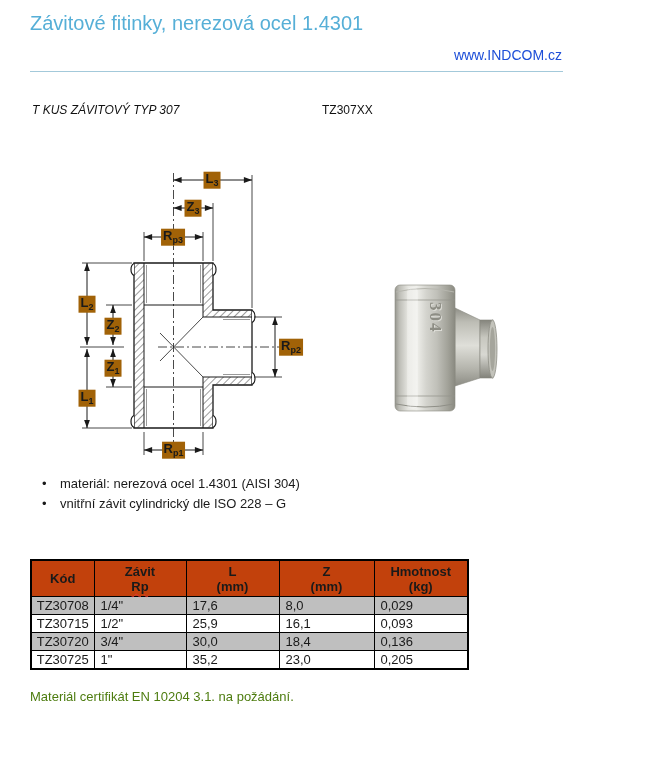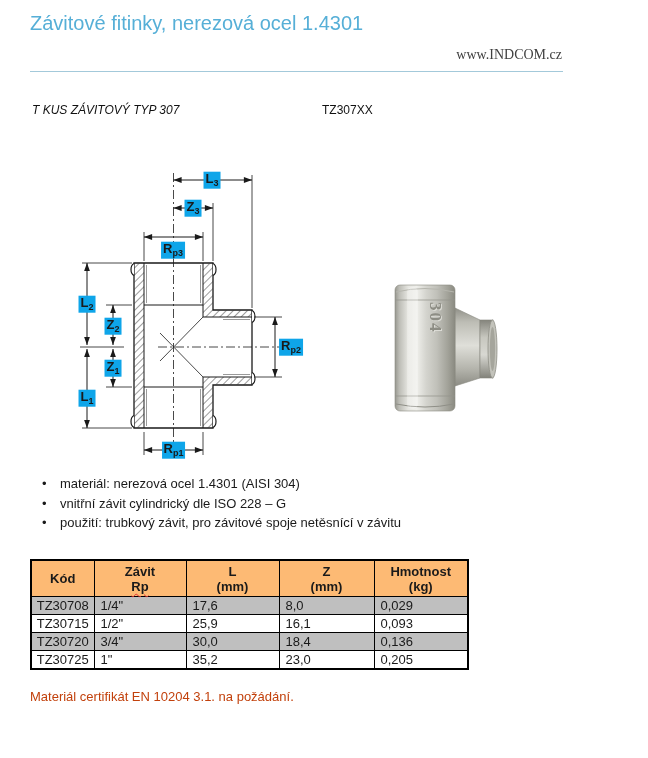--- a/index.html
+++ b/index.html
@@ -1,49 +1,49 @@
 <!DOCTYPE html>
 <html><head>
 <meta charset="utf-8">
 <style>
   html,body{margin:0;padding:0;background:#fff;}
   .page{position:relative;width:648px;height:758px;background:#ffffff;overflow:hidden;
         font-family:"Liberation Sans",sans-serif;color:#1a1a1a;}
 
   .title{position:absolute;left:30px;top:12px;font-size:20px;font-weight:400;color:#56afd7;margin:0;}
   .website{position:absolute;left:300px;top:47px;width:262px;text-align:right;
-           font-size:14px;color:#404040;text-decoration:none;font-family:Liberation Serif, serif;}
+           font-size:14px;color:#1d4ed8;text-decoration:none;}
   .rule{position:absolute;left:30px;top:71px;width:533px;height:1px;background:#a3c9da;}
 
   .product-heading{position:absolute;left:32px;top:103px;font-size:12px;color:#111;font-style:italic;}
   .product-code{position:absolute;left:322px;top:103px;font-size:12px;color:#111;}
 
   .diagram{position:absolute;left:60px;top:165px;width:290px;height:300px;}
   .diagram svg{position:absolute;left:0;top:0;}
-  .dim-label{position:absolute;transform:translate(-50%,-50%);background:#0ea5e9;
+  .dim-label{position:absolute;transform:translate(-50%,-50%);background:#a16207;
              padding:0 2px;font-size:13px;font-weight:700;color:#1a1a1a;white-space:nowrap;line-height:1;}
   .dim-label sub{font-size:9px;font-weight:700;}
 
   .photo{position:absolute;left:388px;top:250px;width:172px;height:175px;}
 
   .bullets{position:absolute;left:36px;top:474px;width:560px;margin:0;padding:0;list-style:none;}
   .bullets li{position:relative;padding-left:24px;font-size:13px;line-height:19.5px;}
   .bullets li::before{content:"\2022";position:absolute;left:6px;top:0;font-size:13px;}
 
   .spec-table{position:absolute;left:30px;top:559px;width:437px;border-collapse:collapse;
               border:2px solid #000;font-size:13px;table-layout:fixed;}
   .spec-table th,.spec-table td{border:1px solid #000;padding:0;vertical-align:middle;}
-  .spec-table th{height:35px;font-weight:700;text-align:center;line-height:15px;background:#fdba74;}
+  .spec-table th{height:35px;font-weight:700;text-align:center;line-height:15px;background:#c2410c;}
   .spec-table td{height:17px;text-align:left;padding-left:6px;margin-top:8px;}
   .spec-table td.c-kod{text-align:center;padding-left:0;}
   .spec-table tr.shaded td{background:#bfbfbf;}
   .misspelled{text-decoration-line:underline;text-decoration-style:wavy;
               text-decoration-color:#e03434;text-decoration-thickness:1px;text-underline-offset:2px;}
 
-  .footer-note{position:absolute;left:30px;top:689px;font-size:13px;color:#c2410c;}
+  .footer-note{position:absolute;left:30px;top:689px;font-size:13px;color:#4d7c0f;}
 
   
   .ol{fill:#ffffff;stroke:#1a1a1a;stroke-width:1.3;}
   .edge{fill:none;stroke:#1a1a1a;stroke-width:1;}
   .thin{fill:none;stroke:#1a1a1a;stroke-width:0.8;}
   .crest{fill:none;stroke:#555;stroke-width:0.6;}
   .dim{fill:none;stroke:#1a1a1a;stroke-width:1;marker-start:url(#arr);marker-end:url(#arr);}
   .cl{fill:none;stroke:#1a1a1a;stroke-width:0.8;stroke-dasharray:9 3 2 3;}
   .bump{fill:#fff;stroke:#1a1a1a;stroke-width:1.2;}
 </style>
@@ -135,21 +135,21 @@
         <path class="dim" d="M27,184 V263"></path>
         <path class="dim" d="M53,140 V180"></path>
         <path class="dim" d="M53,184 V222"></path>
         <path class="dim" d="M215,152 V212"></path>
         <path class="dim" d="M84,285 H143"></path>
       </g>
     </svg>
 
     <div class="dim-label" style="left:152px;top:15px;"><span>L</span><sub>3</sub></div>
     <div class="dim-label" style="left:133px;top:43px;"><span>Z</span><sub>3</sub></div>
-    <div class="dim-label" style="left:113px;top:85px;"><span>R</span><sub>p3</sub></div>
+    <div class="dim-label" style="left:113px;top:72px;"><span>R</span><sub>p3</sub></div>
     <div class="dim-label" style="left:27px;top:139px;"><span>L</span><sub>2</sub></div>
     <div class="dim-label" style="left:53px;top:161px;"><span>Z</span><sub>2</sub></div>
     <div class="dim-label" style="left:53px;top:203px;"><span>Z</span><sub>1</sub></div>
     <div class="dim-label" style="left:27px;top:223px;margin-top:10px;"><span>L</span><sub>1</sub></div>
     <div class="dim-label" style="left:113.5px;top:285px;"><span>R</span><sub>p1</sub></div>
     <div class="dim-label" style="left:231px;top:182px;"><span>R</span><sub>p2</sub></div>
   </div>
 
   <div class="photo">
     <svg width="172" height="175" viewBox="0 0 172 175">
@@ -191,21 +191,20 @@
         <rect x="19" y="37" width="11" height="122" rx="5" fill="#ffffff" opacity="0.25"></rect>
         <text x="43" y="53" transform="rotate(90 43 53)" font-family="Liberation Serif, serif" font-size="17" font-weight="bold" fill="#dcdcd6" letter-spacing="2">304</text>
         <text x="42" y="52" transform="rotate(90 42 52)" font-family="Liberation Serif, serif" font-size="17" font-weight="bold" fill="#8d8d84" letter-spacing="2">304</text>
       </g>
     </svg>
   </div>
 
   <ul class="bullets">
     <li><span>materiál: nerezová ocel 1.4301 (AISI 304)</span></li>
     <li><span>vnitřní závit cylindrický dle ISO 228 – G</span></li>
-    <li><span>použití: trubkový závit, pro závitové spoje netěsnící v závitu</span></li>
   </ul>
 
   <table class="spec-table">
     <colgroup>
         <col style="width:63px">
         <col style="width:92px">
         <col style="width:93px">
         <col style="width:95px">
         <col style="width:94px">
       </colgroup>

